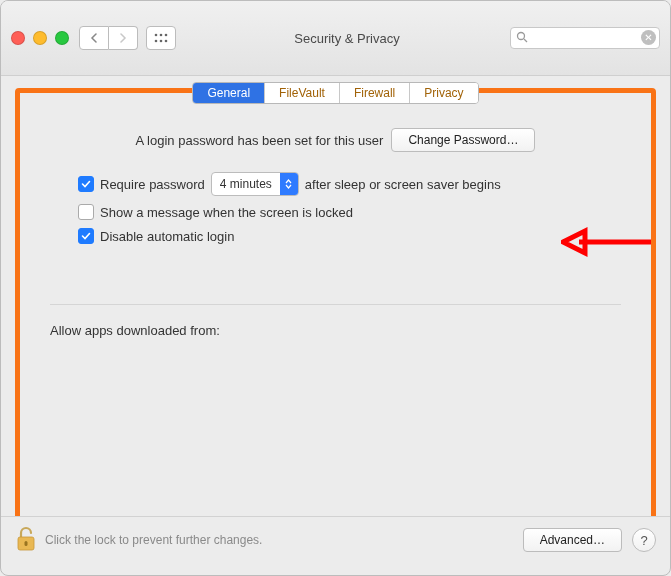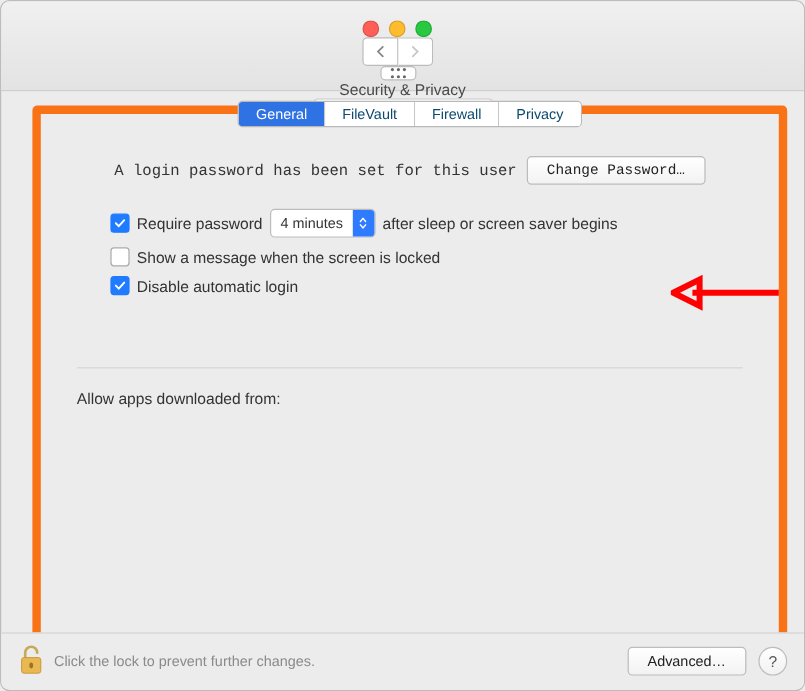--- a/index.html
+++ b/index.html
@@ -1,67 +1,67 @@
 <!DOCTYPE html>
 <html><head>
 <meta charset="utf-8">
 <style>
   html,body{margin:0;padding:0;font-family:-apple-system,"Helvetica Neue",Arial,sans-serif;font-size:13px;color:#222;background:#ececec;}
   .window{width:671px;height:576px;box-sizing:border-box;background:#ececec;border:1px solid #bcbcbc;border-radius:8px;overflow:hidden;position:relative;}
   
-  .titlebar{height:42px;display:flex;align-items:center;padding:16px 10px;border-bottom:1px solid #cfcfcf;background:linear-gradient(#f0f0f0,#e3e3e3);flex-direction:column;}
+  .titlebar{height:42px;display:flex;align-items:center;padding:16px 10px;border-bottom:1px solid #cfcfcf;background:linear-gradient(#f0f0f0,#e3e3e3);}
   .traffic{display:flex;gap:8px;margin-right:10px;}
   .dot{width:12px;height:12px;border-radius:50%;border:0.5px solid rgba(0,0,0,0.15);}
   .dot.red{background:#ff5f57;}
   .dot.yellow{background:#febc2e;}
   .dot.green{background:#28c840;}
   .navbtns{display:flex;margin-right:8px;}
   .segbtn{width:28px;height:22px;border:1px solid #bcbcbc;background:#fff;display:flex;align-items:center;justify-content:center;color:#777;}
   .segbtn:first-child{border-radius:4px 0 0 4px;}
   .segbtn:last-child{border-radius:0 4px 4px 0;border-left:none;}
   .gridbtn{width:28px;height:22px;border:1px solid #bcbcbc;border-radius:4px;background:#fff;display:flex;align-items:center;justify-content:center;color:#555;margin-right:8px;}
   .title{flex:1;text-align:center;font-size:13px;color:#4a4a4a;font-weight:500;}
   .search{position:relative;width:150px;}
   .search input{width:100%;height:22px;border:1px solid #c8c8c8;border-radius:4px;padding:0 22px 0 22px;background:#fff;font-size:12px;box-sizing:border-box;}
   .search .sicon{position:absolute;left:6px;top:4px;color:#999;font-size:12px;}
   .search .xicon{position:absolute;right:4px;top:3px;width:15px;height:15px;border-radius:50%;background:#bfbfbf;color:#fff;font-size:10px;display:flex;align-items:center;justify-content:center;}
   
   .outerpad{padding:12px 14px 48px 14px;}
-  .panel{background:#ececec;border:7px solid #f97316;border-radius:4px;height:460px;position:relative;margin-left:12px;}
+  .panel{background:#ececec;border:5px solid #f97316;border-radius:4px;height:460px;position:relative;}
   
   .tabs{display:flex;justify-content:center;margin-top:-11px;}
   .tabstrip{display:flex;border:1px solid #b8b8b8;border-radius:4px;overflow:hidden;background:#fff;}
-  .tab{padding:3px 14px;font-size:12px;color:#0c4a6e;border-right:1px solid #c8c8c8;background:#fff;}
+  .tab{padding:3px 14px;font-size:12px;color:#a16207;border-right:1px solid #c8c8c8;background:#fff;}
   .tab:last-child{border-right:none;}
   .tab.active{background:#2f72e4;color:#fff;}
   
   .content{padding:24px 30px 0 30px;font-size:13px;color:#333;}
   .row{display:flex;align-items:center;margin-bottom:8px;flex-wrap:nowrap;}
-  .row.top{justify-content:center;margin-bottom:20px;font-family:Liberation Mono, monospace;}
+  .row.top{justify-content:center;margin-bottom:20px;}
   .row .lbl{margin-right:8px;}
   .btn{height:22px;padding:0 16px;border:1px solid #bcbcbc;border-radius:4px;background:linear-gradient(#ffffff,#f2f2f2);font-size:12px;display:inline-flex;align-items:center;color:#222;}
   .btn.disabled{color:#b0b0b0;background:#f3f3f3;}
   .indent{margin-left:28px;}
   .chk{width:14px;height:14px;border:1px solid #aaa;border-radius:3px;margin-right:6px;display:inline-flex;align-items:center;justify-content:center;background:#fff;flex:0 0 14px;}
   .chk.checked{background:#1f7bff;border-color:#1f7bff;color:#fff;}
   .chk.checked svg{display:block;}
   .chk svg{display:none;width:10px;height:10px;}
   .select{display:inline-flex;align-items:center;border:1px solid #bcbcbc;border-radius:4px;height:22px;background:#fff;margin:0 6px;}
   .select .val{padding:0 8px;font-size:12px;}
   .select .arrows{width:18px;height:22px;background:#2f7bff;border-radius:0 3px 3px 0;display:flex;flex-direction:column;align-items:center;justify-content:center;color:#fff;}
   .select .arrows svg{width:7px;height:5px;display:block;}
   .divider{border-top:1px solid #d5d5d5;margin:60px 0 18px 0;}
   .sectitle{margin-left:0;margin-bottom:10px;}
   .radio{width:14px;height:14px;border:1px solid #9a9a9a;border-radius:50%;margin-right:6px;display:inline-flex;align-items:center;justify-content:center;background:#fff;flex:0 0 14px;}
   .radio.checked{border-color:#1f7bff;background:#1f7bff;}
   .radio.checked .pip{display:block;}
   .radio .pip{display:none;width:5px;height:5px;border-radius:50%;background:#fff;}
   .radgroup{margin-left:28px;}
   
-  .footer{position:absolute;left:0;right:0;bottom:1px;height:46px;border-top:1px solid #d2d2d2;display:flex;align-items:center;padding:0 14px;background:#ececec;}
+  .footer{position:absolute;left:0;right:0;bottom:12px;height:46px;border-top:1px solid #d2d2d2;display:flex;align-items:center;padding:0 14px;background:#ececec;}
   .footer .locktxt{color:#8a8a8a;font-size:12px;margin-left:8px;}
   .footer .spacer{flex:1;}
   .helpbtn{width:22px;height:22px;border:1px solid #bcbcbc;border-radius:50%;background:linear-gradient(#fff,#f1f1f1);display:flex;align-items:center;justify-content:center;font-size:13px;color:#555;margin-left:10px;}
   
   .arrow-ann{position:absolute;top:132px;right:-5px;}
 </style>
 </head>
 <body>
 
 <div class="window">

